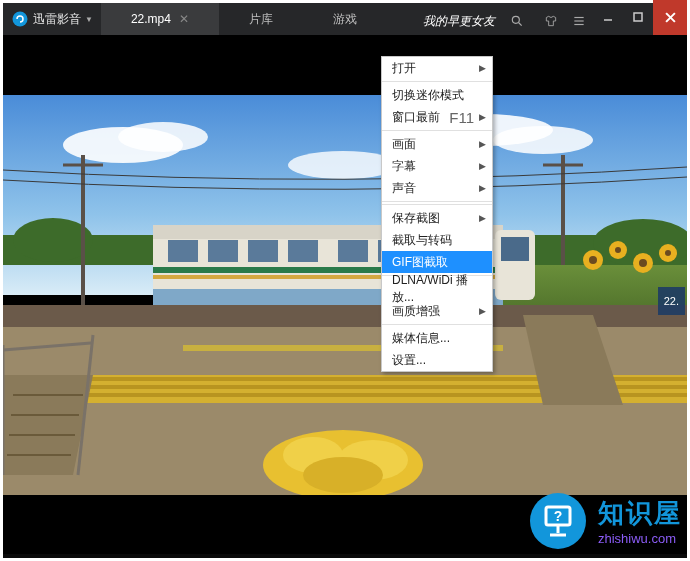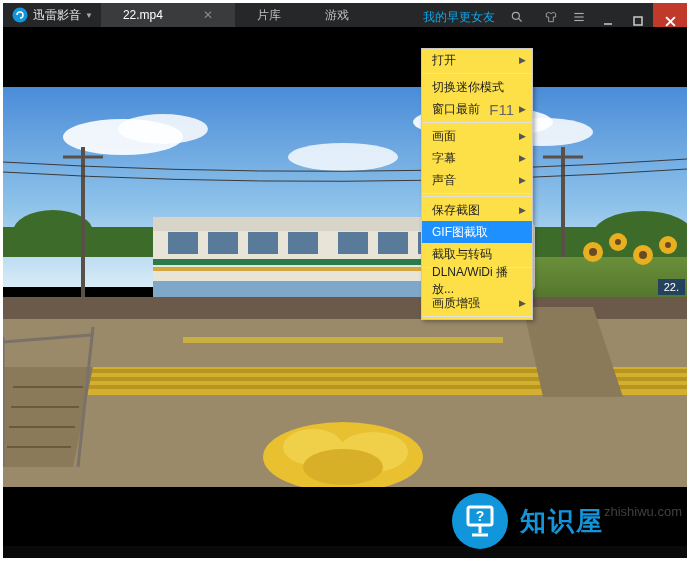--- a/index.html
+++ b/index.html
@@ -1,46 +1,46 @@
 <!DOCTYPE html>
 <html><head>
 <meta charset="utf-8">
 <style>
 * { margin: 0; padding: 0; box-sizing: border-box; }
 body { width: 690px; height: 561px; overflow: hidden; font-family: "Microsoft YaHei", sans-serif; background: #fff; position: relative; }
 .player { position: absolute; left: 3px; top: 3px; width: 684px; height: 555px; background: #0a0a0a; }
-.titlebar { height: 24px; background: #262729; display: flex; align-items: flex-start; color: #cfcfcf; font-size: 12px; }
+.titlebar { height: 32px; background: #262729; display: flex; align-items: flex-end; color: #cfcfcf; font-size: 12px; }
 .logo-area { display: flex; align-items: center; padding: 0 8px; height: 100%; }
 .logo-icon { width: 18px; height: 18px; margin-right: 4px; }
 .app-name { color: #e8e8e8; }
 .dropdown-caret { margin-left: 4px; font-size: 8px; color: #aaa; }
-.tab { padding: 0 22px; height: 100%; display: flex; align-items: center; cursor: pointer; color: #bfbfbf; gap: 32px; }
+.tab { padding: 0 30px; height: 100%; display: flex; align-items: center; cursor: pointer; color: #bfbfbf; }
 .tab.active { background: #3a3b3d; color: #fff; }
 .tab-close { margin-left: 8px; font-size: 12px; color: #888; }
 .spacer { flex: 1; }
-.search-area { display: flex; align-items: center; padding: 0 6px; color: #0ea5e9; }
+.search-area { display: flex; align-items: center; padding: 0 6px; color: #ffffff; font-style: italic; }
 .search-text { font-size: 12px; margin-right: 8px; }
 .icon-btn { width: 28px; height: 28px; display: flex; align-items: center; justify-content: center; cursor: pointer; color: #bbb; }
 .winctrl-area { display: flex; }
 .winctrl { width: 30px; height: 36px; display: flex; align-items: center; justify-content: center; cursor: pointer; color: #ccc; }
 .winctrl.close { background: #c0392b; color: #fff; width: 34px; }
 .video-area { position: relative; width: 100%; height: 519px; background: #000; overflow: hidden; }
 .scene { position: absolute; left: 0; top: 60px; width: 684px; height: 400px; }
-.time-badge { position: absolute; right: 2px; top: 252px; background: rgba(30,60,100,0.9); color: #fff; font-size: 11px; padding: 2px 6px; }
-.context-menu { position: absolute; left: 378px; top: 21px; width: 112px; background: #fde047; border: 1px solid #c8c8c8; box-shadow: 2px 2px 4px rgba(0,0,0,0.3); font-size: 12px; color: #222; margin-left: 40px; }
+.time-badge { position: absolute; right: 2px; top: 252px; background: rgba(30,60,100,0.9); color: #fff; font-size: 11px; padding: 8px 6px; }
+.context-menu { position: absolute; left: 378px; top: 21px; width: 112px; background: #ffffff; border: 1px solid #c8c8c8; box-shadow: 2px 2px 4px rgba(0,0,0,0.3); font-size: 12px; color: #222; }
 .menu-item { height: 22px; display: flex; align-items: center; padding: 0 10px; cursor: pointer; position: relative; }
 .menu-item.highlighted { background: #1e90ff; color: #fff; }
 .menu-sep { height: 1px; background: #e0e0e0; margin: 2px 0; }
 .submenu-arrow { position: absolute; right: 6px; font-size: 9px; color: #555; }
 .shortcut { position: absolute; right: 18px; font-size: 15px; color: #666; }
 .watermark { position: absolute; right: 8px; bottom: 10px; display: flex; align-items: center; gap: 10px; }
 .wm-badge { width: 60px; height: 60px; }
-.wm-text { display: flex; align-items: flex-start; color: #1296db; }
+.wm-text { display: flex; flex-direction: column; align-items: flex-start; color: #1296db; }
 .wm-title { font-size: 26px; font-weight: bold; letter-spacing: 2px; }
-.wm-url { font-size: 13px; color: #404040; }
+.wm-url { font-size: 13px; color: #8b5cf6; }
 </style>
 </head>
 <body>
 
 <div class="player">
 
   <div class="titlebar">
     <div class="logo-area">
       <svg class="logo-icon" viewBox="0 0 24 24">
         <circle cx="12" cy="12" r="10" fill="#1296db"></circle>
@@ -222,35 +222,41 @@
       <div class="menu-item">
           <span>声音</span>
           <span class="submenu-arrow">▶</span>
         </div>
       <div class="menu-sep"></div>
       <div class="menu-sep"></div>
       <div class="menu-item">
           <span>保存截图</span>
           <span class="submenu-arrow">▶</span>
         </div>
+      <div class="menu-item">
+          <span>截取与转码</span>
+        </div>
       <div class="menu-item highlighted">
           <span>GIF图截取</span>
         </div>
-      <div class="menu-item">
-          <span>截取与转码</span>
-        </div>
       <div class="menu-sep"></div>
       <div class="menu-item">
           <span>DLNA/WiDi 播放...</span>
         </div>
       <div class="menu-item">
           <span>画质增强</span>
           <span class="submenu-arrow">▶</span>
         </div>
       <div class="menu-sep"></div>
+      <div class="menu-item">
+          <span>媒体信息...</span>
+        </div>
+      <div class="menu-item">
+          <span>设置...</span>
+        </div>
     </div>
   </div>
 </div>
 
 <div class="watermark">
   <svg class="wm-badge" viewBox="0 0 60 60">
     <circle cx="30" cy="30" r="28" fill="#1296db"></circle>
     <rect x="18" y="16" width="24" height="18" rx="2" fill="none" stroke="#fff" stroke-width="3"></rect>
     <text x="30" y="30" text-anchor="middle" fill="#fff" font-size="14" font-weight="bold">?</text>
     <line x1="30" y1="34" x2="30" y2="42" stroke="#fff" stroke-width="3"></line>

